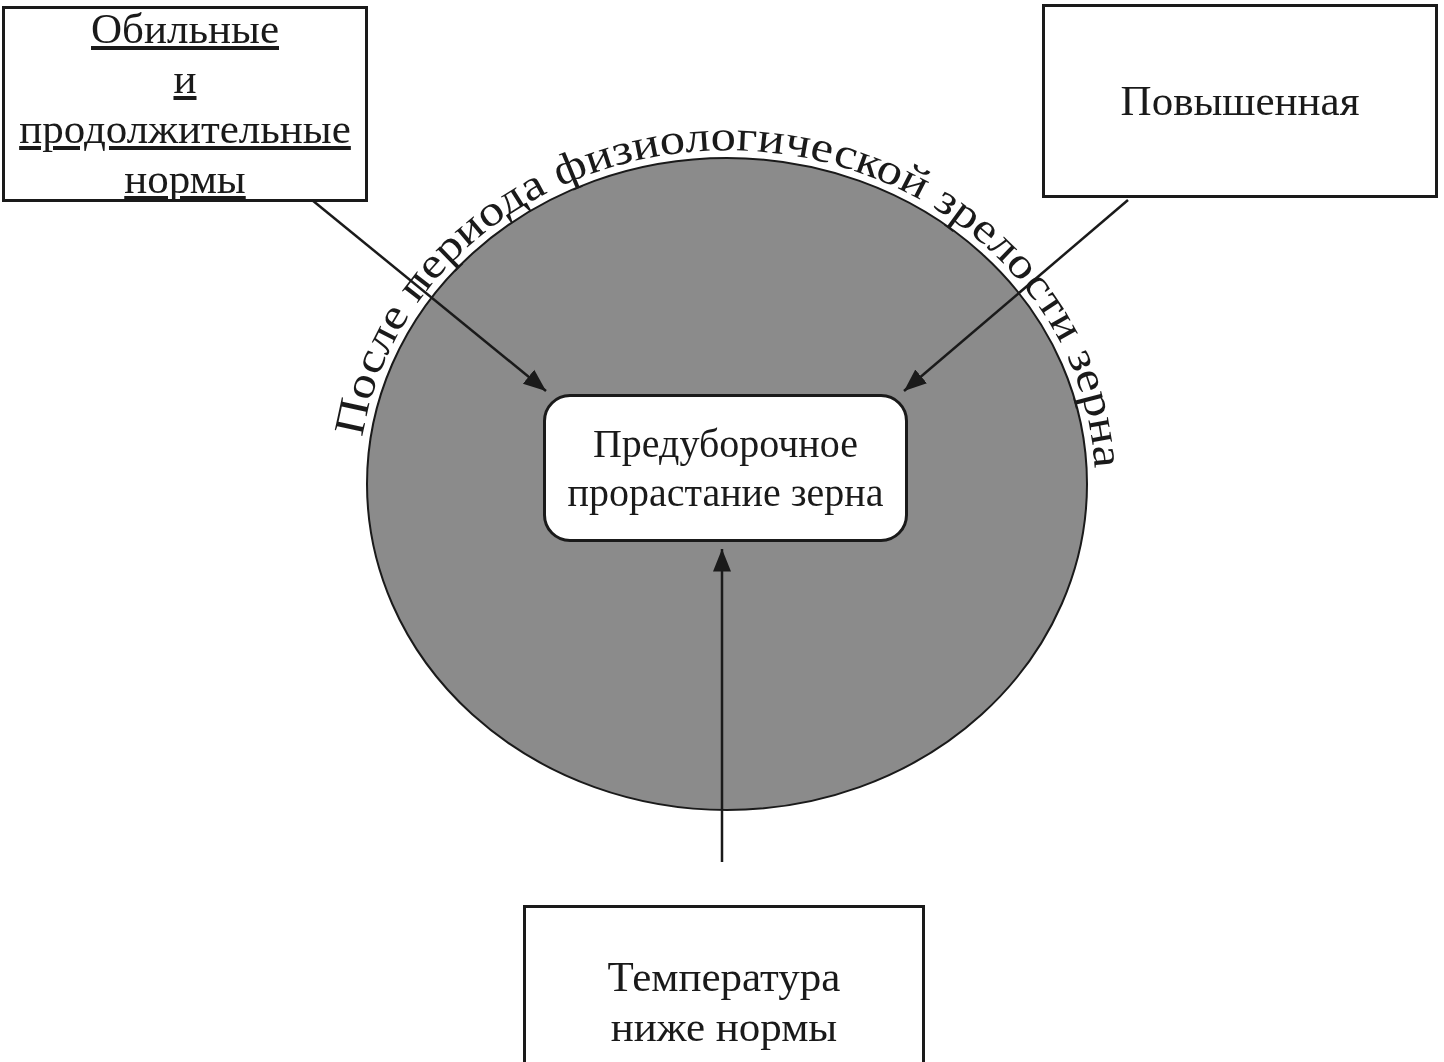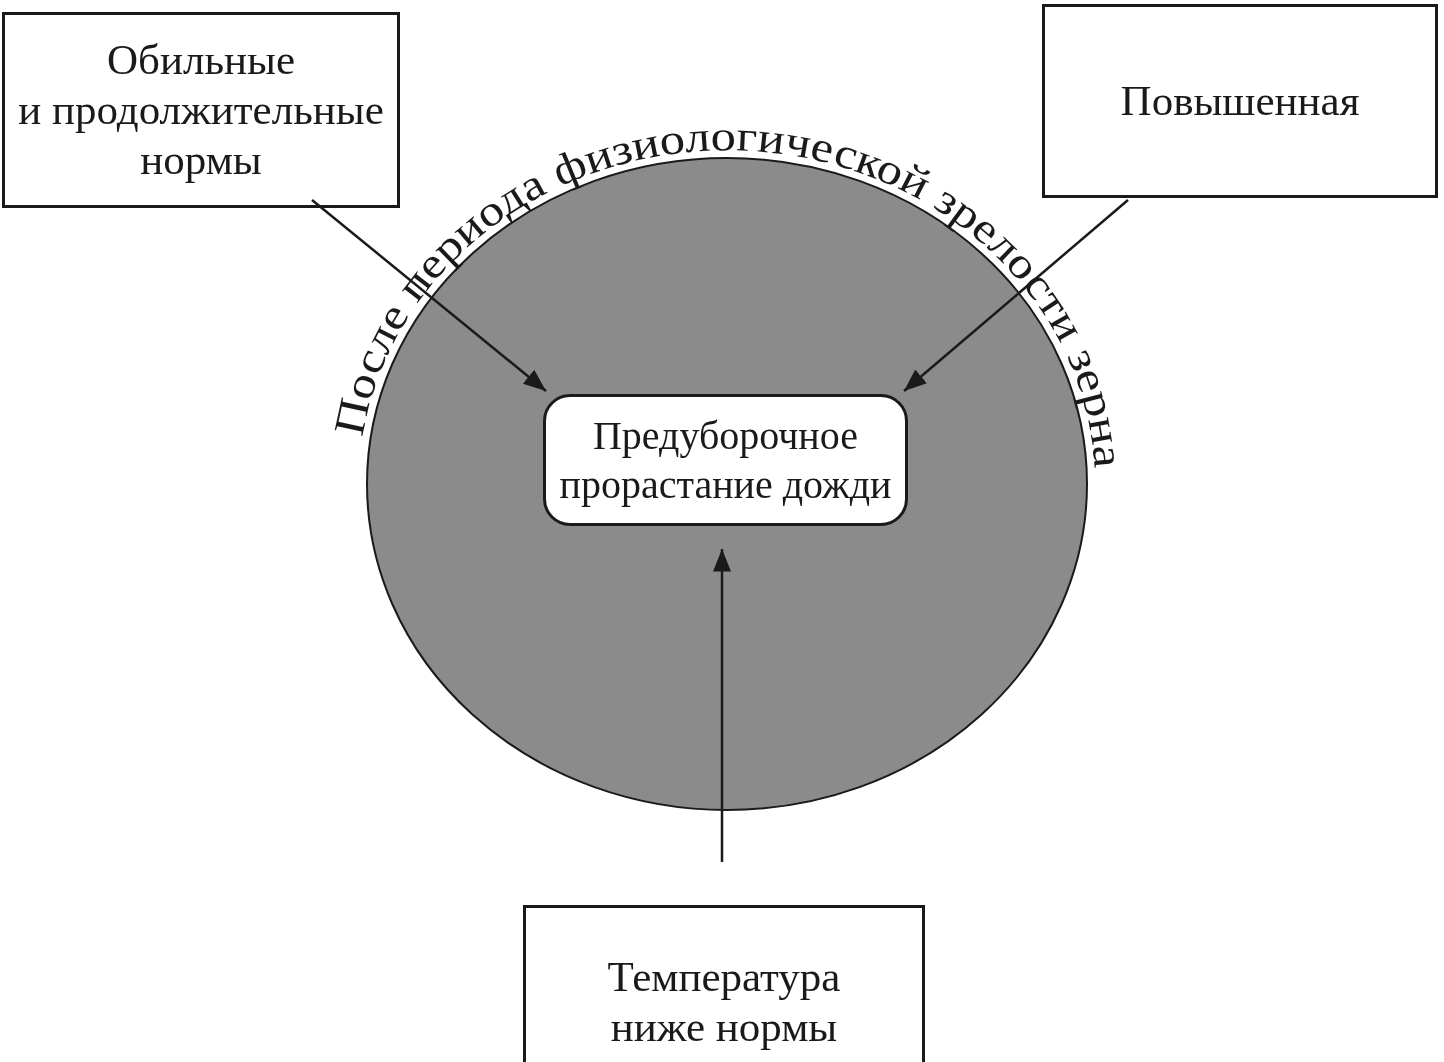--- a/index.html
+++ b/index.html
@@ -29,25 +29,25 @@
     border: 3px solid #1a1a1a;
     display: flex;
     flex-direction: column;
     justify-content: center;
     align-items: center;
     text-align: center;
     font-size: 43px;
     line-height: 50px;
     z-index: 2;
   }
-  .box--tl     { left: 2px;    top: 12px;   width: 398px; height: 196px; }
+  .box--tl     { left: 2px;    top: 6px;   width: 366px; height: 196px; text-decoration: underline; }
   .box--tr     { left: 1042px; top: 4px;   width: 396px; height: 194px; }
   .box--bottom { left: 523px;  top: 863px; width: 402px; height: 194px; margin-top: 42px; }
   .box--center {
-    left: 543px; top: 394px; width: 365px; height: 132px;
+    left: 543px; top: 394px; width: 365px; height: 148px;
     border-radius: 27px;
     font-size: 40px;
     line-height: 49px;
   }
   .arc-text {
     font-family: "Liberation Serif", "DejaVu Serif", serif;
     font-size: 43px;
     fill: #1a1a1a;
   }
 </style>
@@ -76,21 +76,21 @@
     <div>Повышенная</div>
   </div>
 
   <div class="box box--bottom">
     <div>Температура</div>
     <div>ниже нормы</div>
   </div>
 
   <div class="box box--center">
     <div>Предуборочное</div>
-    <div>прорастание дожди</div>
+    <div>прорастание зерна</div>
   </div>
 
   <svg class="layer layer--arrows" viewBox="0 0 1444 1062" xmlns="http://www.w3.org/2000/svg">
     <defs>
       <marker id="arrow-head" markerWidth="9" markerHeight="10" refX="9" refY="5" orient="auto" markerUnits="strokeWidth">
         <path d="M 0 1.4 L 9 5 L 0 8.6 Z" fill="#1a1a1a"></path>
       </marker>
     </defs>
     <line x1="312" y1="200" x2="546" y2="391" stroke="#1a1a1a" stroke-width="2.5" marker-end="url(#arrow-head)"></line>
     <line x1="1128" y1="200" x2="904" y2="391" stroke="#1a1a1a" stroke-width="2.5" marker-end="url(#arrow-head)"></line>

